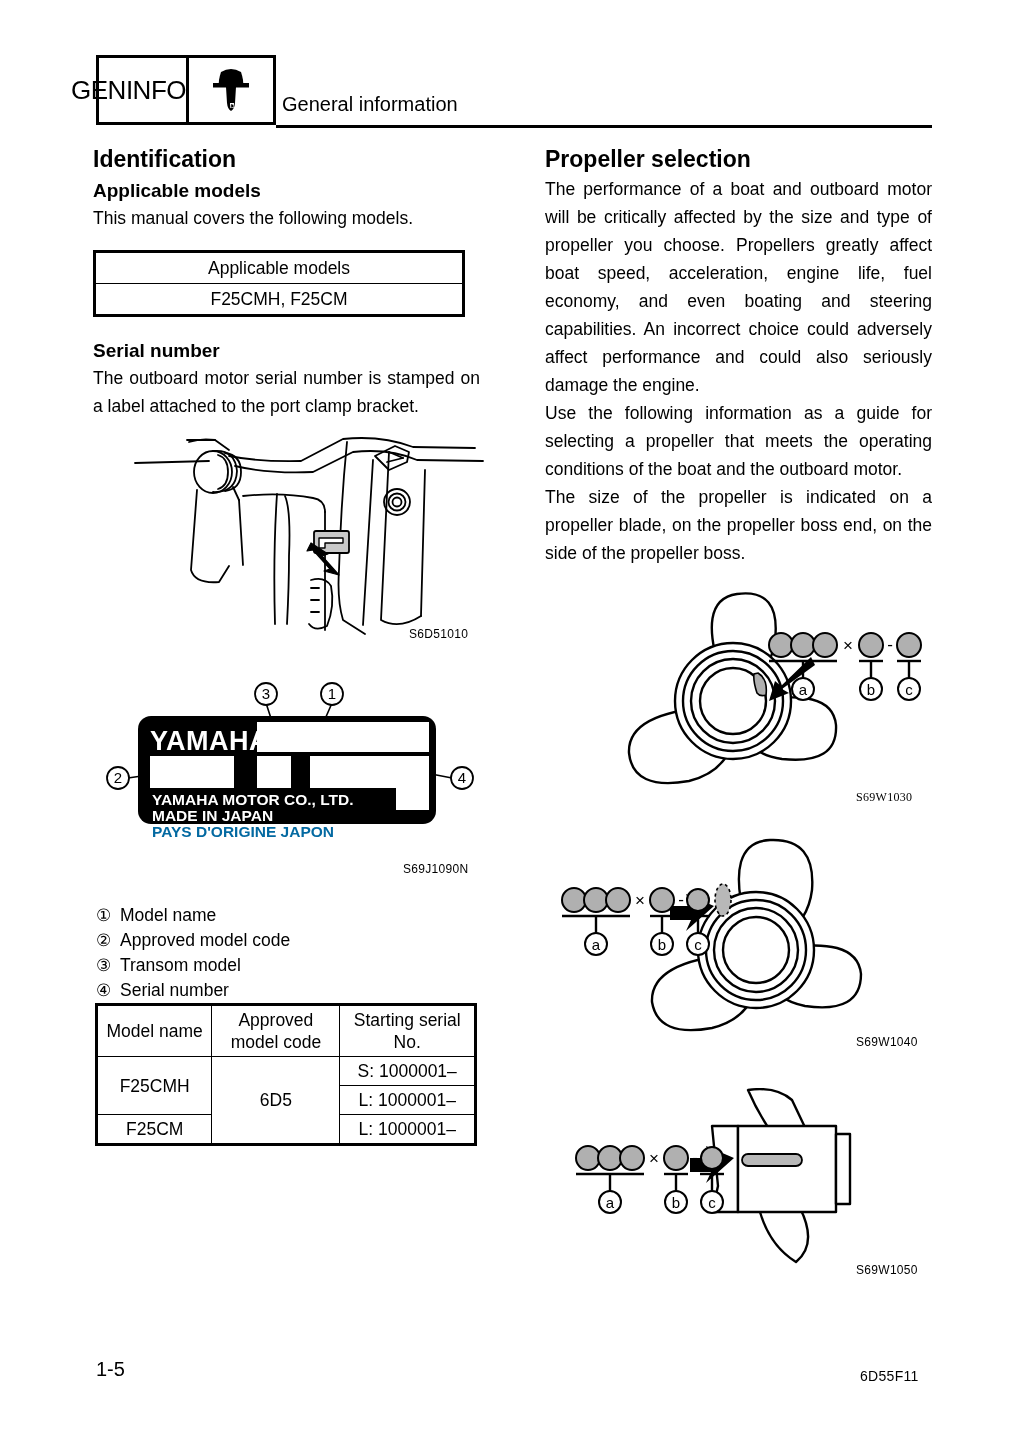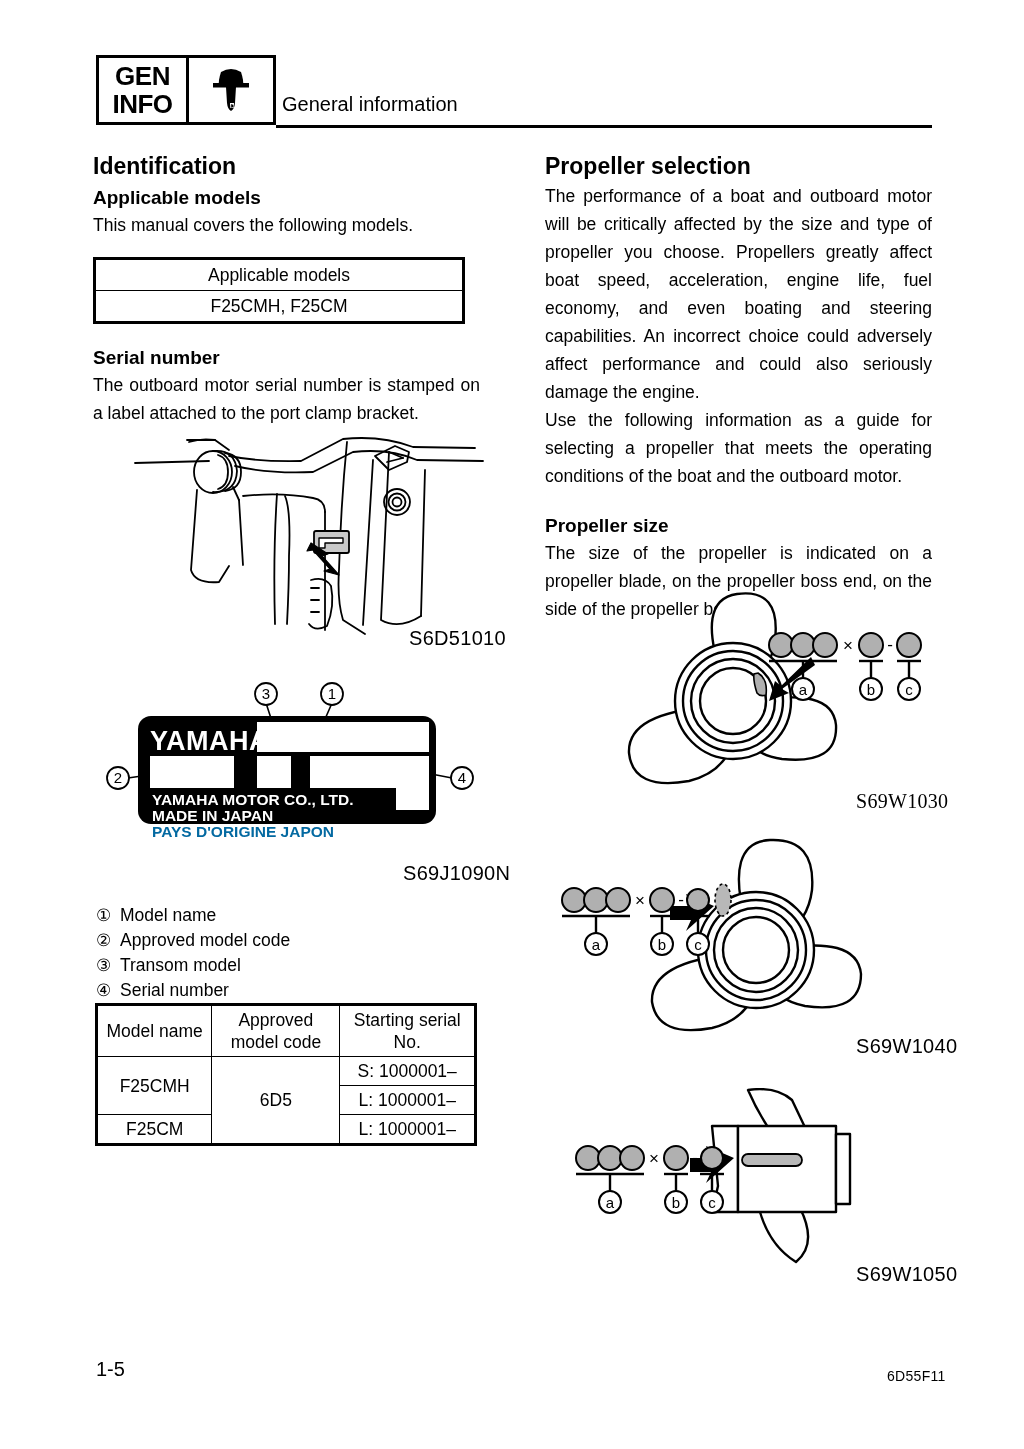--- a/index.html
+++ b/index.html
@@ -32,24 +32,24 @@
     height: 70px;
     border: 3px solid #000;
     box-sizing: border-box;
     display: flex;
   }
   #header-tab-label {
     width: 90px;
     border-right: 3px solid #000;
     box-sizing: border-box;
     display: flex;
-    flex-direction: column;
+    flex-direction: row;
     align-items: center;
-    justify-content: center;
-    font-weight: bold;
+    justify-content: flex-end;
+    font-weight: normal;
     font-size: 26px;
     line-height: 28px;
     letter-spacing: -0.5px;
   }
   #header-tab-icon {
     flex: 1;
     display: flex;
     align-items: center;
     justify-content: center;
   }
@@ -74,21 +74,21 @@
     position: absolute;
     top: 140px;
     width: 387px;
   }
   #col-left  { left: 93px; }
   #col-right { left: 545px; }
 
   h2.sect {
     font-size: 23px;
     font-weight: bold;
-    margin: 12px 0 2px 0;
+    margin: 5px 0 2px 0;
     line-height: 28px;
   }
   h3.sub {
     font-size: 19px;
     font-weight: bold;
     margin: 6px 0 1px 0;
     line-height: 24px;
   }
   p.body {
     font-size: 17.5px;
@@ -119,21 +119,21 @@
   #tbl-applicable td { padding: 4px; }
 
   #tbl-models {
     width: 382px;
     border: 3px solid #000;
   }
   #tbl-models td { padding: 3px 2px; }
 
   
   .figcap {
-    font-size: 20px;
+    font-size: 12px;
     font-family: "Liberation Sans", sans-serif;
     letter-spacing: 0.3px;
   }
 
   
   ul.legend {
     list-style: none;
     margin: 0;
     padding: 0;
     font-size: 17.5px;
@@ -159,21 +159,20 @@
     top: 1358px;
     font-size: 20px;
     font-weight: normal;
   }
   #footer-code {
     position: absolute;
     left: 860px;
     top: 1368px;
     font-size: 14px;
     letter-spacing: 0.3px;
-    margin-left: 27px;
   }
 </style>
 </head>
 <body>
 
 <div id="page-header">
   <div id="header-tab">
     <div id="header-tab-label">
       <span>GEN</span>
       <span>INFO</span>
@@ -350,21 +349,20 @@
   </table>
 
 <div class="column" id="col-right">
 
   <h2 class="sect">Propeller selection</h2>
 
   <p class="body">The performance of a boat and outboard motor will be critically affected by the size and type of propeller you choose. Propellers greatly affect boat speed, acceleration, engine life, fuel economy, and even boating and steering capabilities. An incorrect choice could adversely affect performance and could also seriously damage the engine.</p>
 
   <p class="body">Use the following information as a guide for selecting a propeller that meets the operating conditions of the boat and the outboard motor.</p>
 
-  <h3 class="sub" style="margin-top:24px">Propeller size</h3>
 
   <p class="body">The size of the propeller is indicated on a propeller blade, on the propeller boss end, on the side of the propeller boss.</p>
 </div>
 
 <div class="figblock" style="left:583px; top:585px; width:350px; height:210px;">
   <svg width="350" height="210" viewBox="0 0 350 210">
     <g fill="#fff" stroke="#000" stroke-width="2.4" stroke-linejoin="round">
 
       <path d="M140 95 q-28 -80 14 -86 q44 -6 38 46 q-4 32 -28 44 z"></path>
 

